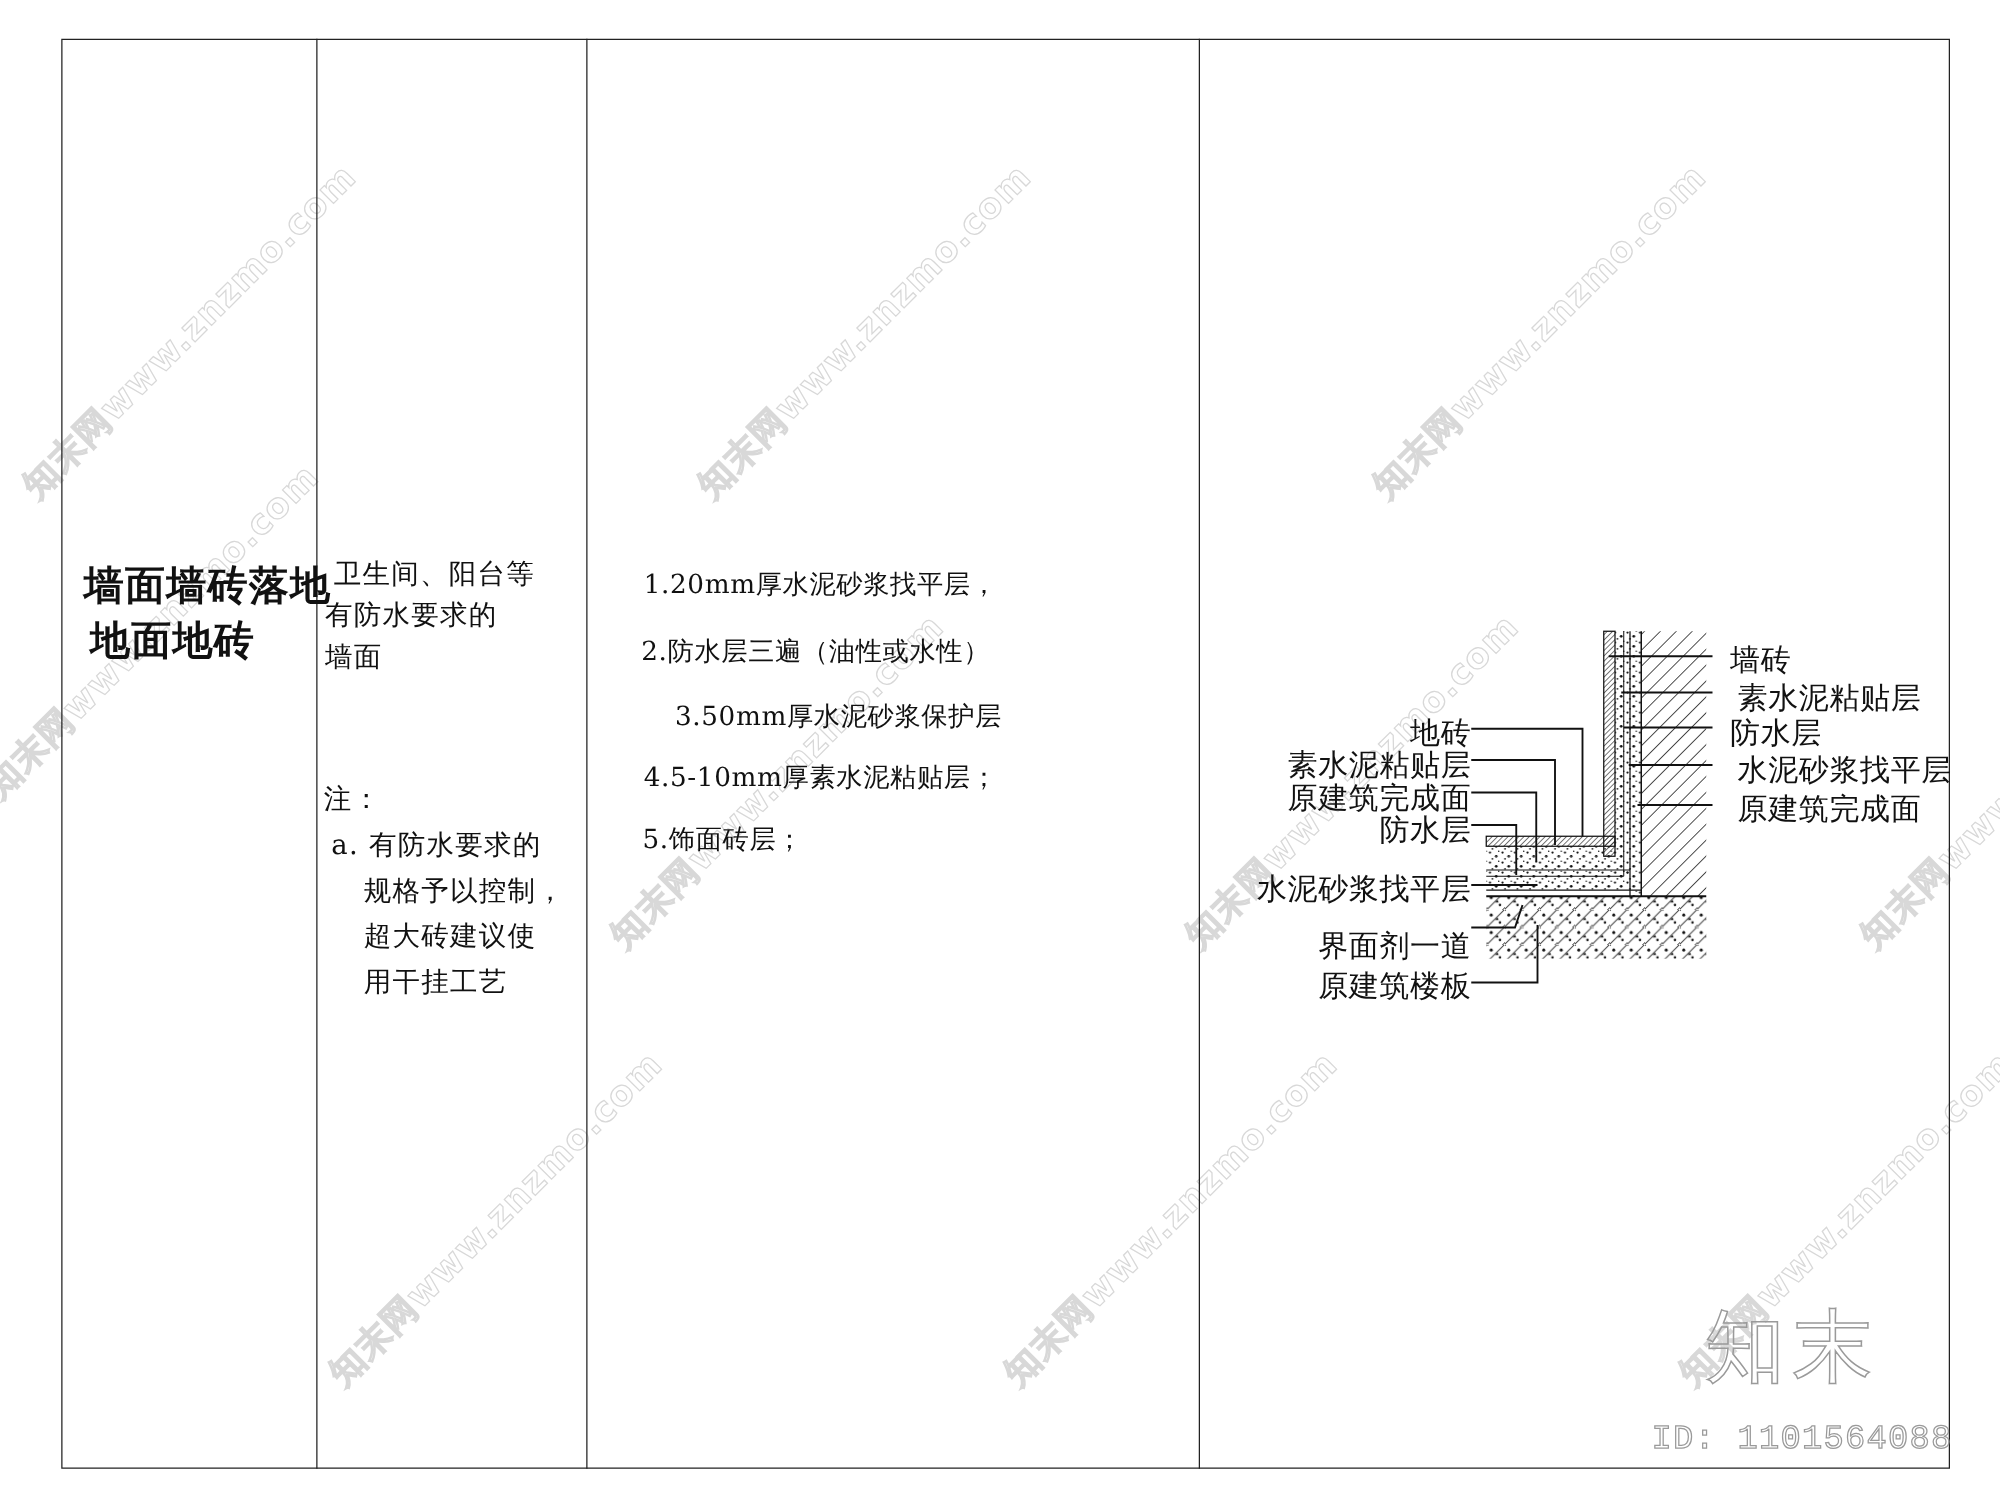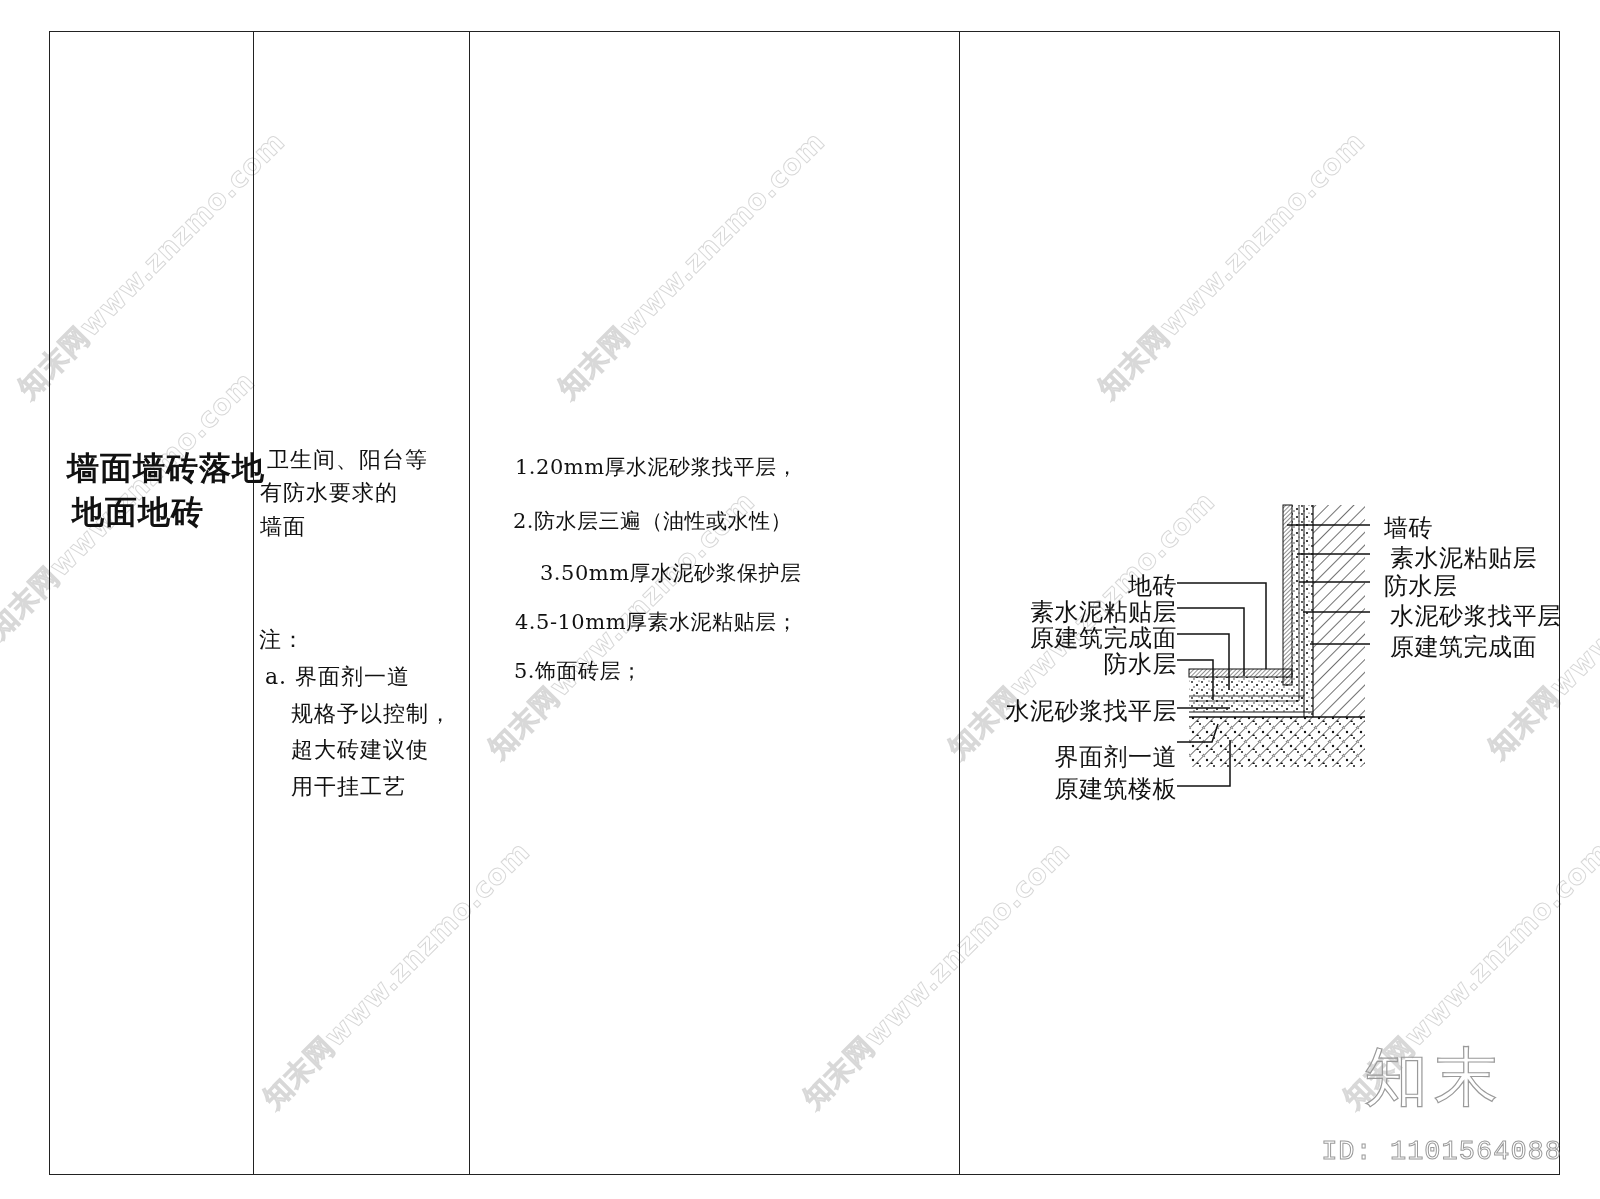--- a/index.html
+++ b/index.html
@@ -44,21 +44,21 @@
 <div class="col-line" style="left:469px;"></div>
 <div class="col-line" style="left:959px;"></div>
 
 <div class="txt cat" style="left:67px;top:447px;">墙面墙砖落地</div>
 <div class="txt cat" style="left:72px;top:491px;">地面地砖</div>
 
 <div class="txt loc" style="left:267px;top:443px;">卫生间、阳台等</div>
 <div class="txt loc" style="left:260px;top:476px;">有防水要求的</div>
 <div class="txt loc" style="left:260px;top:510px;">墙面</div>
 <div class="txt loc" style="left:259px;top:623px;">注：</div>
-<div class="txt loc" style="left:265px;top:660px;">a. 界面剂一道</div>
+<div class="txt loc" style="left:265px;top:660px;">a. 有防水要求的</div>
 <div class="txt loc" style="left:291px;top:697px;">规格予以控制，</div>
 <div class="txt loc" style="left:291px;top:733px;">超大砖建议使</div>
 <div class="txt loc" style="left:291px;top:770px;">用干挂工艺</div>
 
 <div class="txt steps" style="left:515px;top:453px;">1.20mm厚水泥砂浆找平层，</div>
 <div class="txt steps" style="left:513px;top:507px;">2.防水层三遍（油性或水性）</div>
 <div class="txt steps" style="left:512px;top:559px;margin-left:28px;">3.50mm厚水泥砂浆保护层</div>
 <div class="txt steps" style="left:515px;top:608px;">4.5-10mm厚素水泥粘贴层；</div>
 <div class="txt steps" style="left:514px;top:657px;">5.饰面砖层；</div>
 

